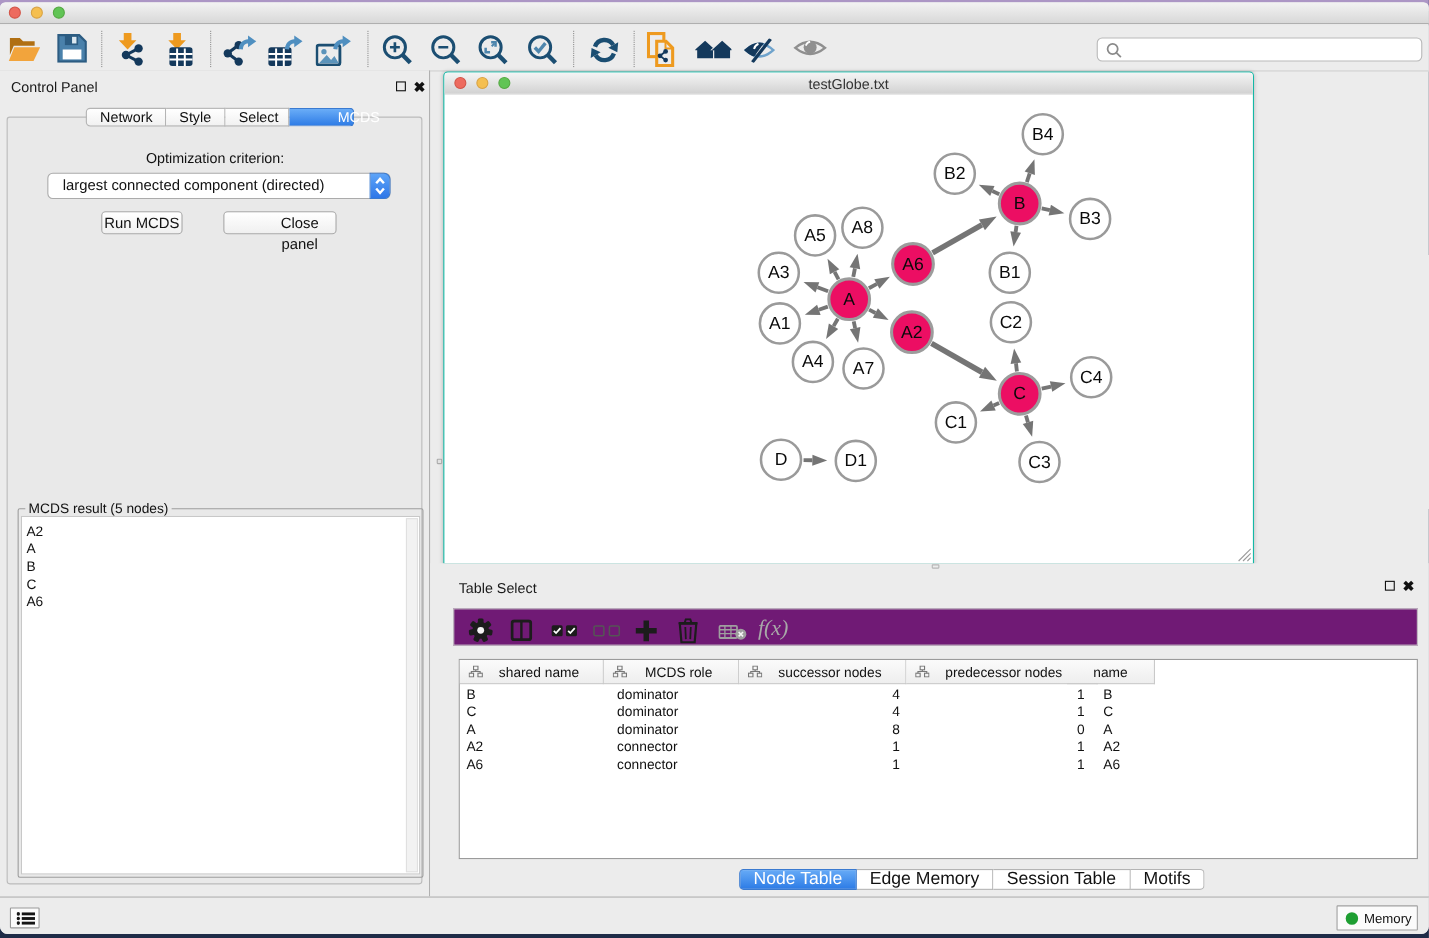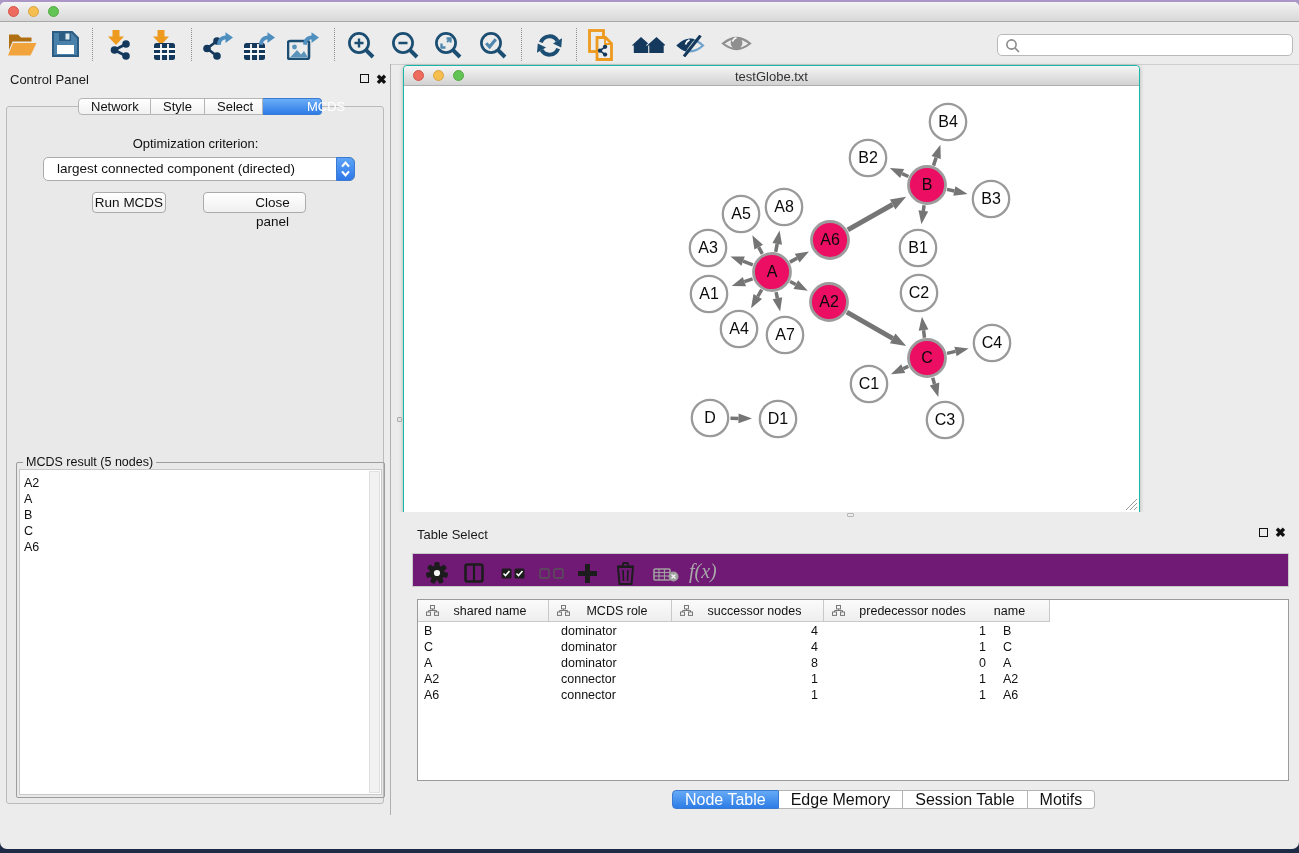--- a/index.html
+++ b/index.html
@@ -438,15 +438,35 @@
         <div class="trow" style="left:406px;top:87px;width:162px;text-align:right;">1</div>
         <div class="trow" style="left:585px;top:87px;width:70px;">A6</div>
       </div>
 <div id="btabs">
 <div class="btab sel first">Node Table</div>
 <div class="btab">Edge Memory</div>
 <div class="btab">Session Table</div>
 <div class="btab last">Motifs</div>
 </div>
 </div>
+<div id="statusbar">
+<div id="listbtn">
+        <svg width="17" height="12" viewBox="0 0 17 12" style="position:absolute;left:5px;top:3px">
+          <g fill="#151515">
+            <circle cx="1.6" cy="1.8" r="1.6"></circle>
+            <circle cx="1.6" cy="6" r="1.6"></circle>
+            <circle cx="1.6" cy="10.2" r="1.6"></circle>
+            <rect x="4.8" y="0.5" width="12" height="2.6"></rect>
+            <rect x="4.8" y="4.7" width="12" height="2.6"></rect>
+            <rect x="4.8" y="8.9" width="12" height="2.6"></rect>
+          </g>
+        </svg>
+      </div>
+<div id="membtn">
+        <svg width="12" height="12" viewBox="0 0 12 12" style="position:absolute;left:7px;top:5px">
+          <circle cx="6" cy="6" r="5.7" fill="#1e9e32"></circle>
+        </svg>
+        <span style="position:absolute;left:24px;top:3.5px;">Memory</span>
+      </div>
+</div>
 </div>
 <div class="abs" style="left:397px;top:417px;width:5px;height:5px;background:#e2e2e2;border:1px solid #aaa;border-radius:1px;"></div>
 <div class="abs" style="left:847px;top:513px;width:7px;height:4px;background:#ececec;border:1px solid #b5b5b5;border-radius:1px;"></div>
 
 </body></html>

